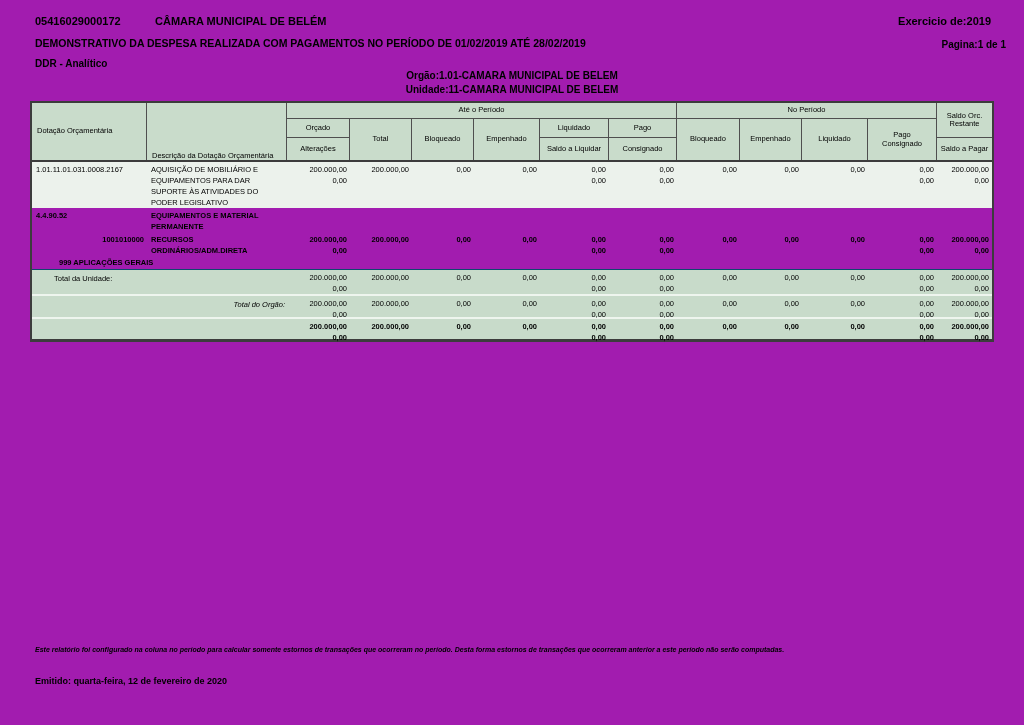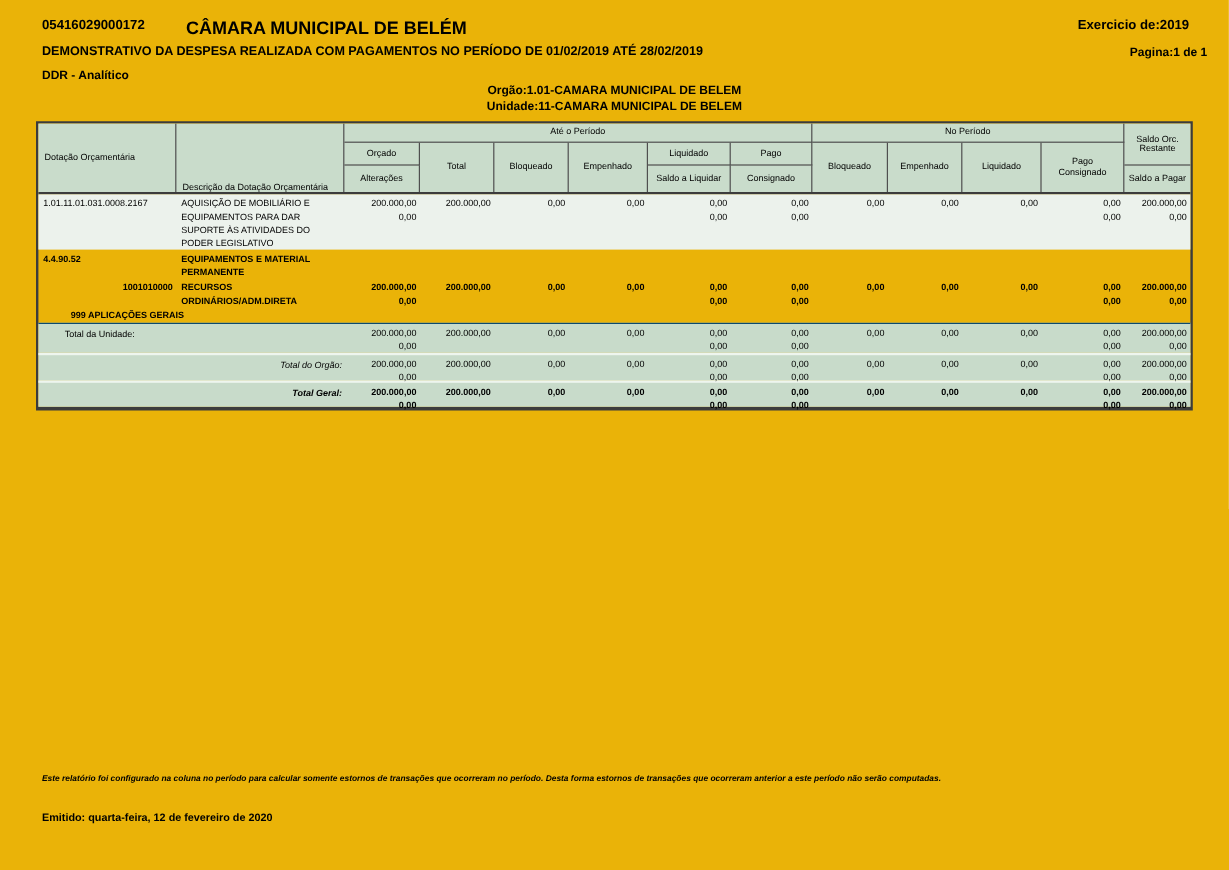--- a/index.html
+++ b/index.html
@@ -5,25 +5,25 @@
   :root{
     --cols: 115px 140px 63px 62px 62px 66px 69px 68px 63px 62px 66px 69px 1fr;
     --hdr:#c9dccb;
     --bandlight:#ecf2ec;
     --tot:#c8dbca;
     --bdark:#3c3c3c;
     --bline:#4f4f4f;
   }
   *{box-sizing:border-box;margin:0;padding:0;}
   body{width:1024px;height:725px;background:#fff;font-family:"Liberation Sans",sans-serif;color:#000;}
-  .page{position:relative;width:1024px;height:725px;background:#eab308;overflow:hidden;}
+  .page{position:relative;width:1024px;height:725px;background:#a21caf;overflow:hidden;}
 
   .abs{position:absolute;white-space:nowrap;}
   .t-doc{left:35px;top:15px;font-size:11px;font-weight:bold;}
-  .t-org{left:155px;top:15px;font-size:15px;font-weight:bold;}
+  .t-org{left:155px;top:15px;font-size:11px;font-weight:bold;}
   .t-ex{right:33px;top:15px;font-size:11px;font-weight:bold;padding-left:47px;}
   .t-title{left:35px;top:37px;font-size:10.5px;font-weight:bold;}
   .t-page{right:18px;top:39px;font-size:10px;font-weight:bold;}
   .t-ddr{left:35px;top:58px;font-size:10px;font-weight:bold;}
   .t-orgao{left:30px;top:70px;width:964px;text-align:center;font-size:10px;font-weight:bold;}
   .t-unid{left:30px;top:84px;width:964px;text-align:center;font-size:10px;font-weight:bold;}
 
   .tbl{position:absolute;left:30px;top:101px;width:964px;border:2px solid var(--bdark);border-bottom:3px solid var(--bdark);font-size:7.5px;}
 
   
@@ -310,21 +310,20 @@
           <i>0,00</i>
           <i>0,00</i>
         </div>
       <div class="num c13">
           <i>200.000,00</i>
           <i>0,00</i>
         </div>
     </div>
 
     <div class="band bt3 bg-tot">
-      <div class="lbl-r cspan">Total Geral:</div>
       <div class="num c3">
           <i>200.000,00</i>
           <i>0,00</i>
         </div>
       <div class="num c4">
           <i>200.000,00</i>
         </div>
       <div class="num c5">
           <i>0,00</i>
         </div>

